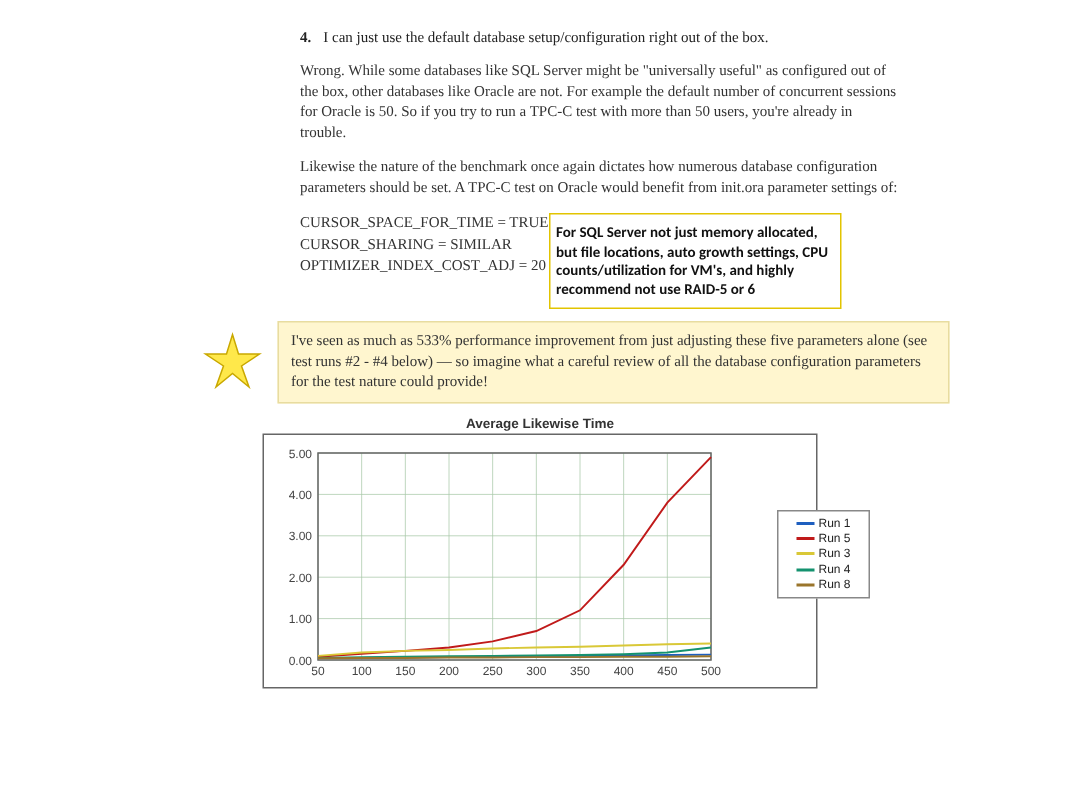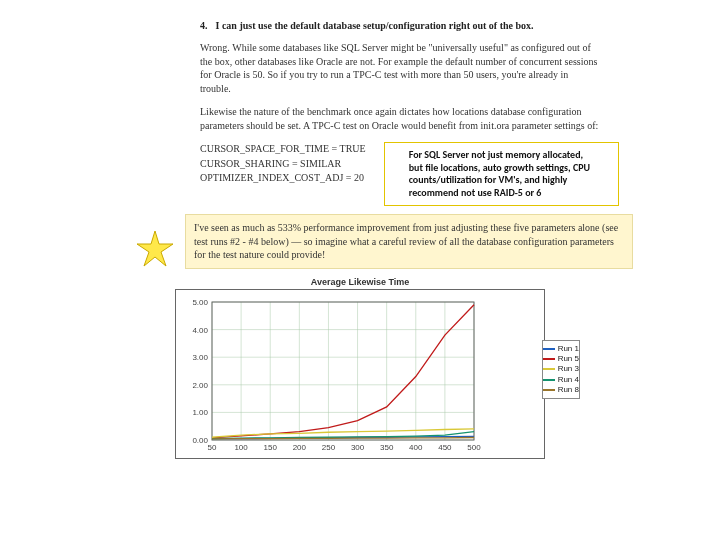--- a/index.html
+++ b/index.html
@@ -1,47 +1,47 @@
 <!DOCTYPE html>
 <html><head>
 <meta charset="utf-8">
 <style>
   body{margin:0;padding:20px 20px 10px;font-family:"Times New Roman",serif;color:#222;width:720px;height:540px;box-sizing:border-box;background:#fff}
   .heading{display:flex;gap:8px;margin:0 0 10px 180px;font-size:10px}
   .heading .num{font-weight:bold}
-  .heading .title{font-weight:bold}
+  .heading .title{font-weight:normal}
   .para{margin:10px 0 10px 180px;font-size:10px;line-height:1.35;max-width:400px;color:#333}
   .params-row{display:flex;align-items:flex-start;margin:4px 0 8px 180px}
   .params{font-size:10px;line-height:1.45;color:#333}
-  .callout{margin-left:18px;border:1.5px solid #e2c400;background:#fff;padding:6px 24px;font-family:Calibri,Arial,sans-serif;font-size:10px;font-weight:bold;line-height:1.25;color:#111;width:185px}
-  .highlight-row{display:flex;align-items:flex-end;gap:10px;margin:6px 0 8px 115px}
+  .callout{border:1.5px solid #e2c400;background:#fff;padding:6px 4px;font-family:Calibri,Arial,sans-serif;font-size:10px;font-weight:bold;line-height:1.25;color:#111;width:185px}
+  .highlight-row{display:flex;align-items:center;gap:10px;margin:6px 0 8px 115px}
   .star{width:40px;height:40px;flex:none}
   .note{background:#fff6cf;border:1px solid #e8dca0;padding:6px 8px;font-size:10px;line-height:1.35;color:#333;width:430px}
   .chart-wrap{margin:8px auto 0;width:370px}
   .chart-title{text-align:center;font-family:Arial,sans-serif;font-size:9px;font-weight:bold;color:#333;margin-bottom:2px}
   .chart-box{border:1px solid #666;padding:6px 6px 2px 6px;background:#fff}
   .plot{position:relative}
-  .legend{position:absolute;right:-42px;top:44px;border:1px solid #888;background:#fff;padding:3px 0;font-family:Arial,sans-serif;font-size:8px}
+  .legend{position:absolute;right:-42px;top:44px;border:1px solid #888;background:#fff;padding:3px 12px;font-family:Arial,sans-serif;font-size:8px}
   .leg-item{display:flex;align-items:center;gap:3px;line-height:1.3}
   .leg-sw{width:12px;height:2px}
   svg{display:block}
   .axis{stroke:#666;stroke-width:1}
   .grid{stroke:#a8c8a8;stroke-width:0.5}
   .tick-lbl{font:8px Arial;fill:#444}
 </style>
 </head>
 <body>
 
 <div class="heading">
   <span class="num">4.</span>
   <span class="title">I can just use the default database setup/configuration right out of the box.</span>
 </div>
 
 <p class="para">Wrong. While some databases like SQL Server might be "universally useful" as configured out of the box, other databases like Oracle are not. For example the default number of concurrent sessions for Oracle is 50. So if you try to run a TPC-C test with more than 50 users, you're already in trouble.</p>
-<p class="para">Likewise the nature of the benchmark once again dictates how locations database configuration parameters should be set. A TPC-C test on Oracle would benefit from init.ora parameter settings of:</p>
+<p class="para">Likewise the nature of the benchmark once again dictates how numerous database configuration parameters should be set. A TPC-C test on Oracle would benefit from init.ora parameter settings of:</p>
 
 <div class="params-row">
   <div class="params">
     <div>CURSOR_SPACE_FOR_TIME = TRUE</div>
     <div>CURSOR_SHARING = SIMILAR</div>
     <div>OPTIMIZER_INDEX_COST_ADJ = 20</div>
   </div>
   <div class="callout">For SQL Server not just memory allocated, but file locations, auto growth settings, CPU counts/utilization for VM's, and highly recommend not use RAID-5 or 6</div>
 </div>
 

